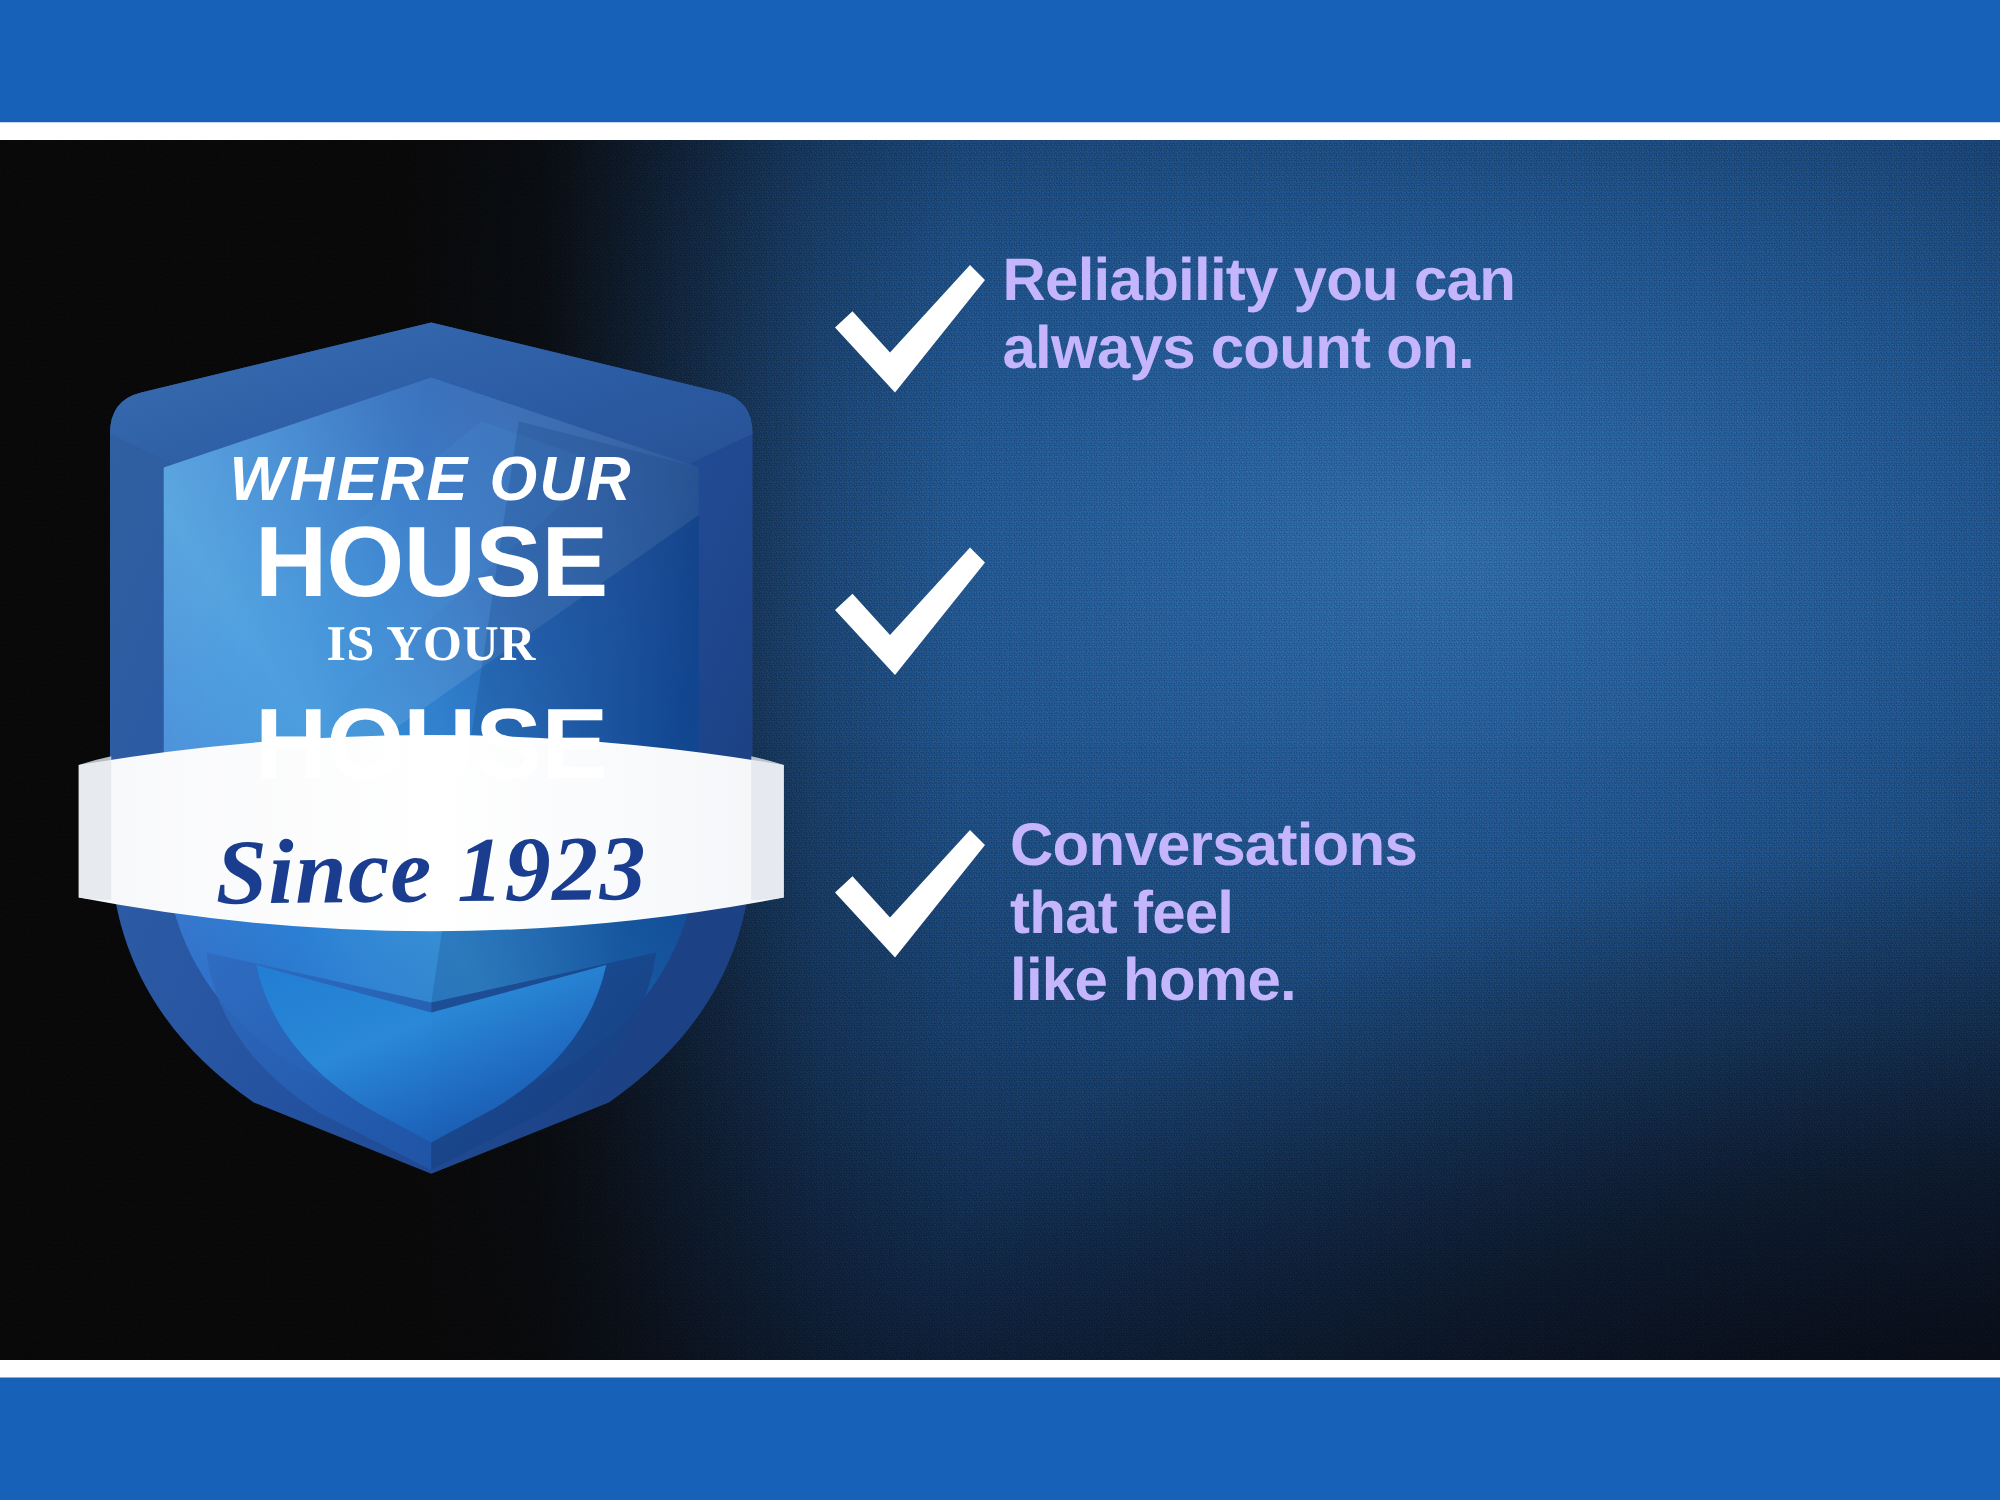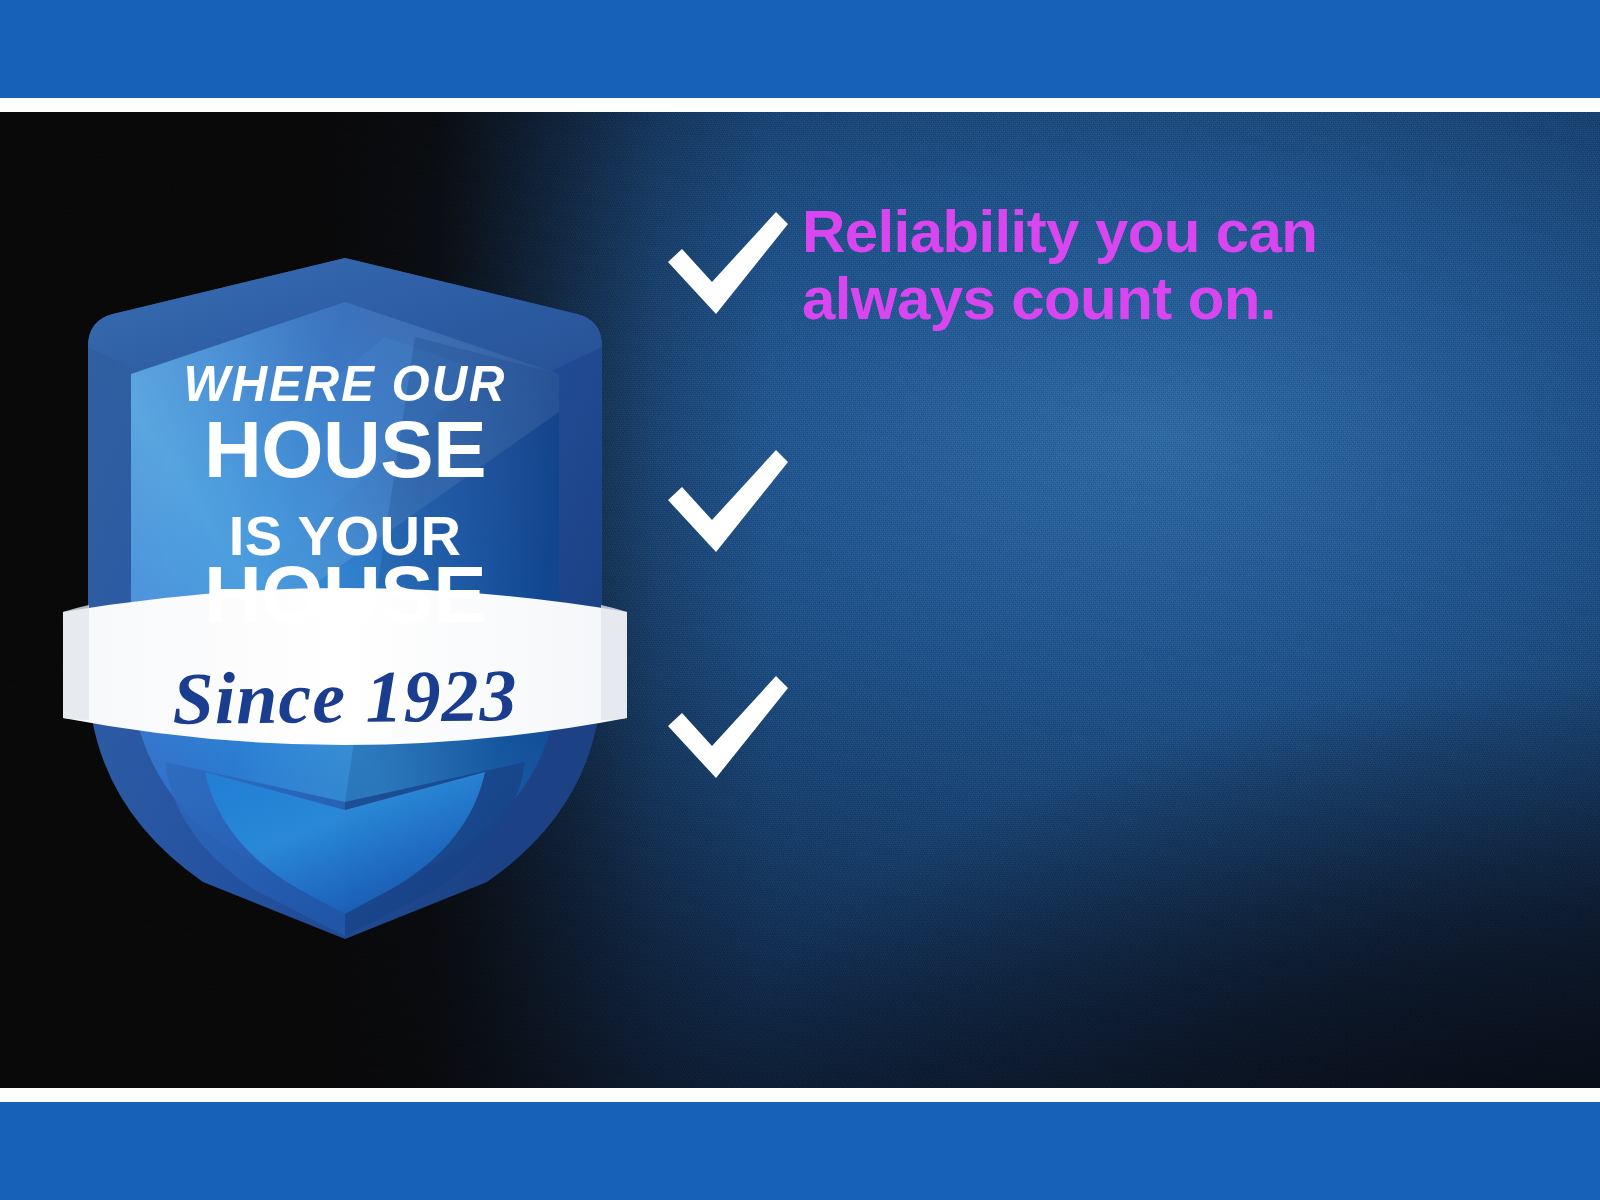--- a/index.html
+++ b/index.html
@@ -127,21 +127,21 @@
     color: #ffffff;
     font-family: "Liberation Sans", sans-serif;
     font-weight: 700;
     letter-spacing: 0.5px;
     line-height: 1;
     text-transform: uppercase;
     white-space: nowrap;
   }
   #badge-l1 { top: 118px; font-size: 49px; letter-spacing: 2.0px; transform: scaleY(1.02); font-style: italic; }
   #badge-l2 { top: 168px; font-size: 80px; letter-spacing: -0.5px; }
-  #badge-l3 { top: 266px; font-size: 56px; letter-spacing: 0.5px; }
+  #badge-l3 { top: 253px; font-size: 40px; letter-spacing: 0.5px; font-family: Liberation Serif, serif; }
   #badge-l4 { top: 313px; font-size: 80px; letter-spacing: -0.5px; }
 
   #badge-since {
     position: absolute;
     top: 418px;
     width: 580px;
     text-align: center;
     color: #1b3d8f;
     font-family: "Liberation Serif", serif;
     font-style: italic;
@@ -170,24 +170,24 @@
 
   .check-icon {
     flex: 0 0 auto;
     width: 130px;
     height: 110px;
     margin-top: 8px;
   }
   .check-icon svg { display: block; width: 130px; height: 110px; }
 
   .benefit-text {
-    color: #d946ef;
+    color: #c4b5fd;
     font-family: "Liberation Sans", sans-serif;
     font-weight: 700;
-    font-size: 60px;
+    font-size: 48px;
     line-height: 1.12;
     letter-spacing: -0.6px;
     white-space: pre-line;
     margin-left: 18px;
     margin-top: -4px;
   }
   .benefit.b1 .benefit-text { margin-left: 12px; }
 </style>
 </head>
 <body>
@@ -336,20 +336,23 @@
           </svg>
         </span>
       </div>
 
       <div class="benefit b3">
         <span class="check-icon">
           <svg viewBox="0 0 130 110" xmlns="http://www.w3.org/2000/svg">
             <path d="M8 52 L22 39 L52 72 L116 2 L128 14 L56 104 Z" fill="#ffffff"></path>
           </svg>
         </span>
+        <div class="benefit-text">Conversations
+that feel
+like home.</div>
       </div>
 
     </div>
   </div>
 
   <div id="bottom-gap" class="white-gap"></div>
   <div id="bottom-bar" class="brand-bar"></div>
 
 </div>
 

